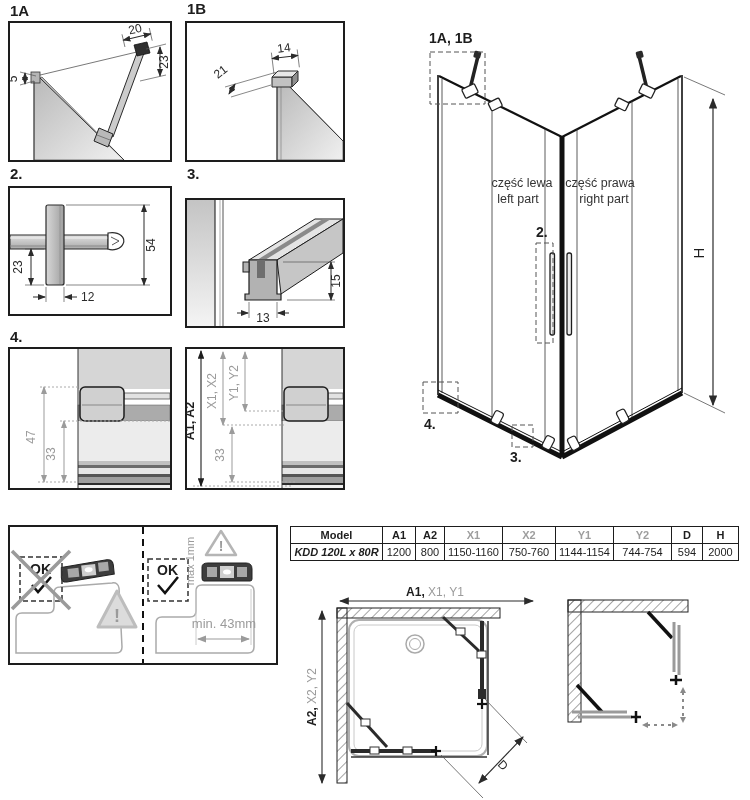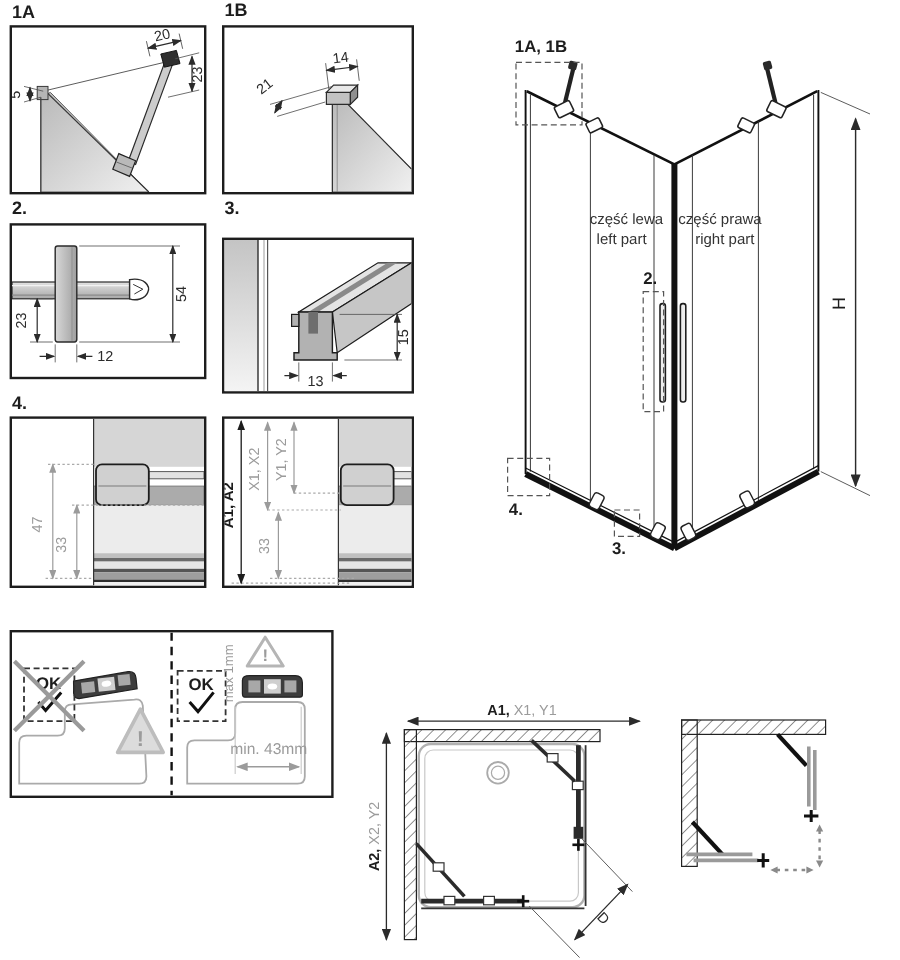--- a/index.html
+++ b/index.html
@@ -434,20 +434,42 @@
           <col style="width:33px">
           <col style="width:29px">
           <col style="width:58px">
         <col style="width:53px">
           <col style="width:58px">
           <col style="width:58px">
           <col style="width:31px">
           <col style="width:36px">
       </colgroup>
       <tbody>
+          <tr>
+        <th>Model</th>
+        <th>A1</th>
+        <th>A2</th>
+        <th class="gray">X1</th>
+        <th class="gray">X2</th>
+        <th class="gray">Y1</th>
+        <th class="gray">Y2</th>
+        <th>D</th>
+        <th>H</th>
+      </tr>
+      <tr>
+        <td class="model">KDD 120L x 80R</td>
+        <td>1200</td>
+        <td>800</td>
+        <td>1150-1160</td>
+        <td>750-760</td>
+        <td>1144-1154</td>
+        <td>744-754</td>
+        <td>594</td>
+        <td>2000</td>
+      </tr>
     </tbody>
       </table>
   </div>
 
   <svg style="position:absolute;left:295px;top:585px" width="250" height="215" viewBox="0 0 250 215">
     <defs>
       <pattern id="hp1" width="7" height="7" patternUnits="userSpaceOnUse" patternTransform="rotate(45)">
         <line x1="0" y1="0" x2="0" y2="7" stroke="#666" stroke-width="1.2"></line>
       </pattern>
       <marker id="p-e" markerWidth="9" markerHeight="7" refX="8" refY="3.5" orient="auto">

